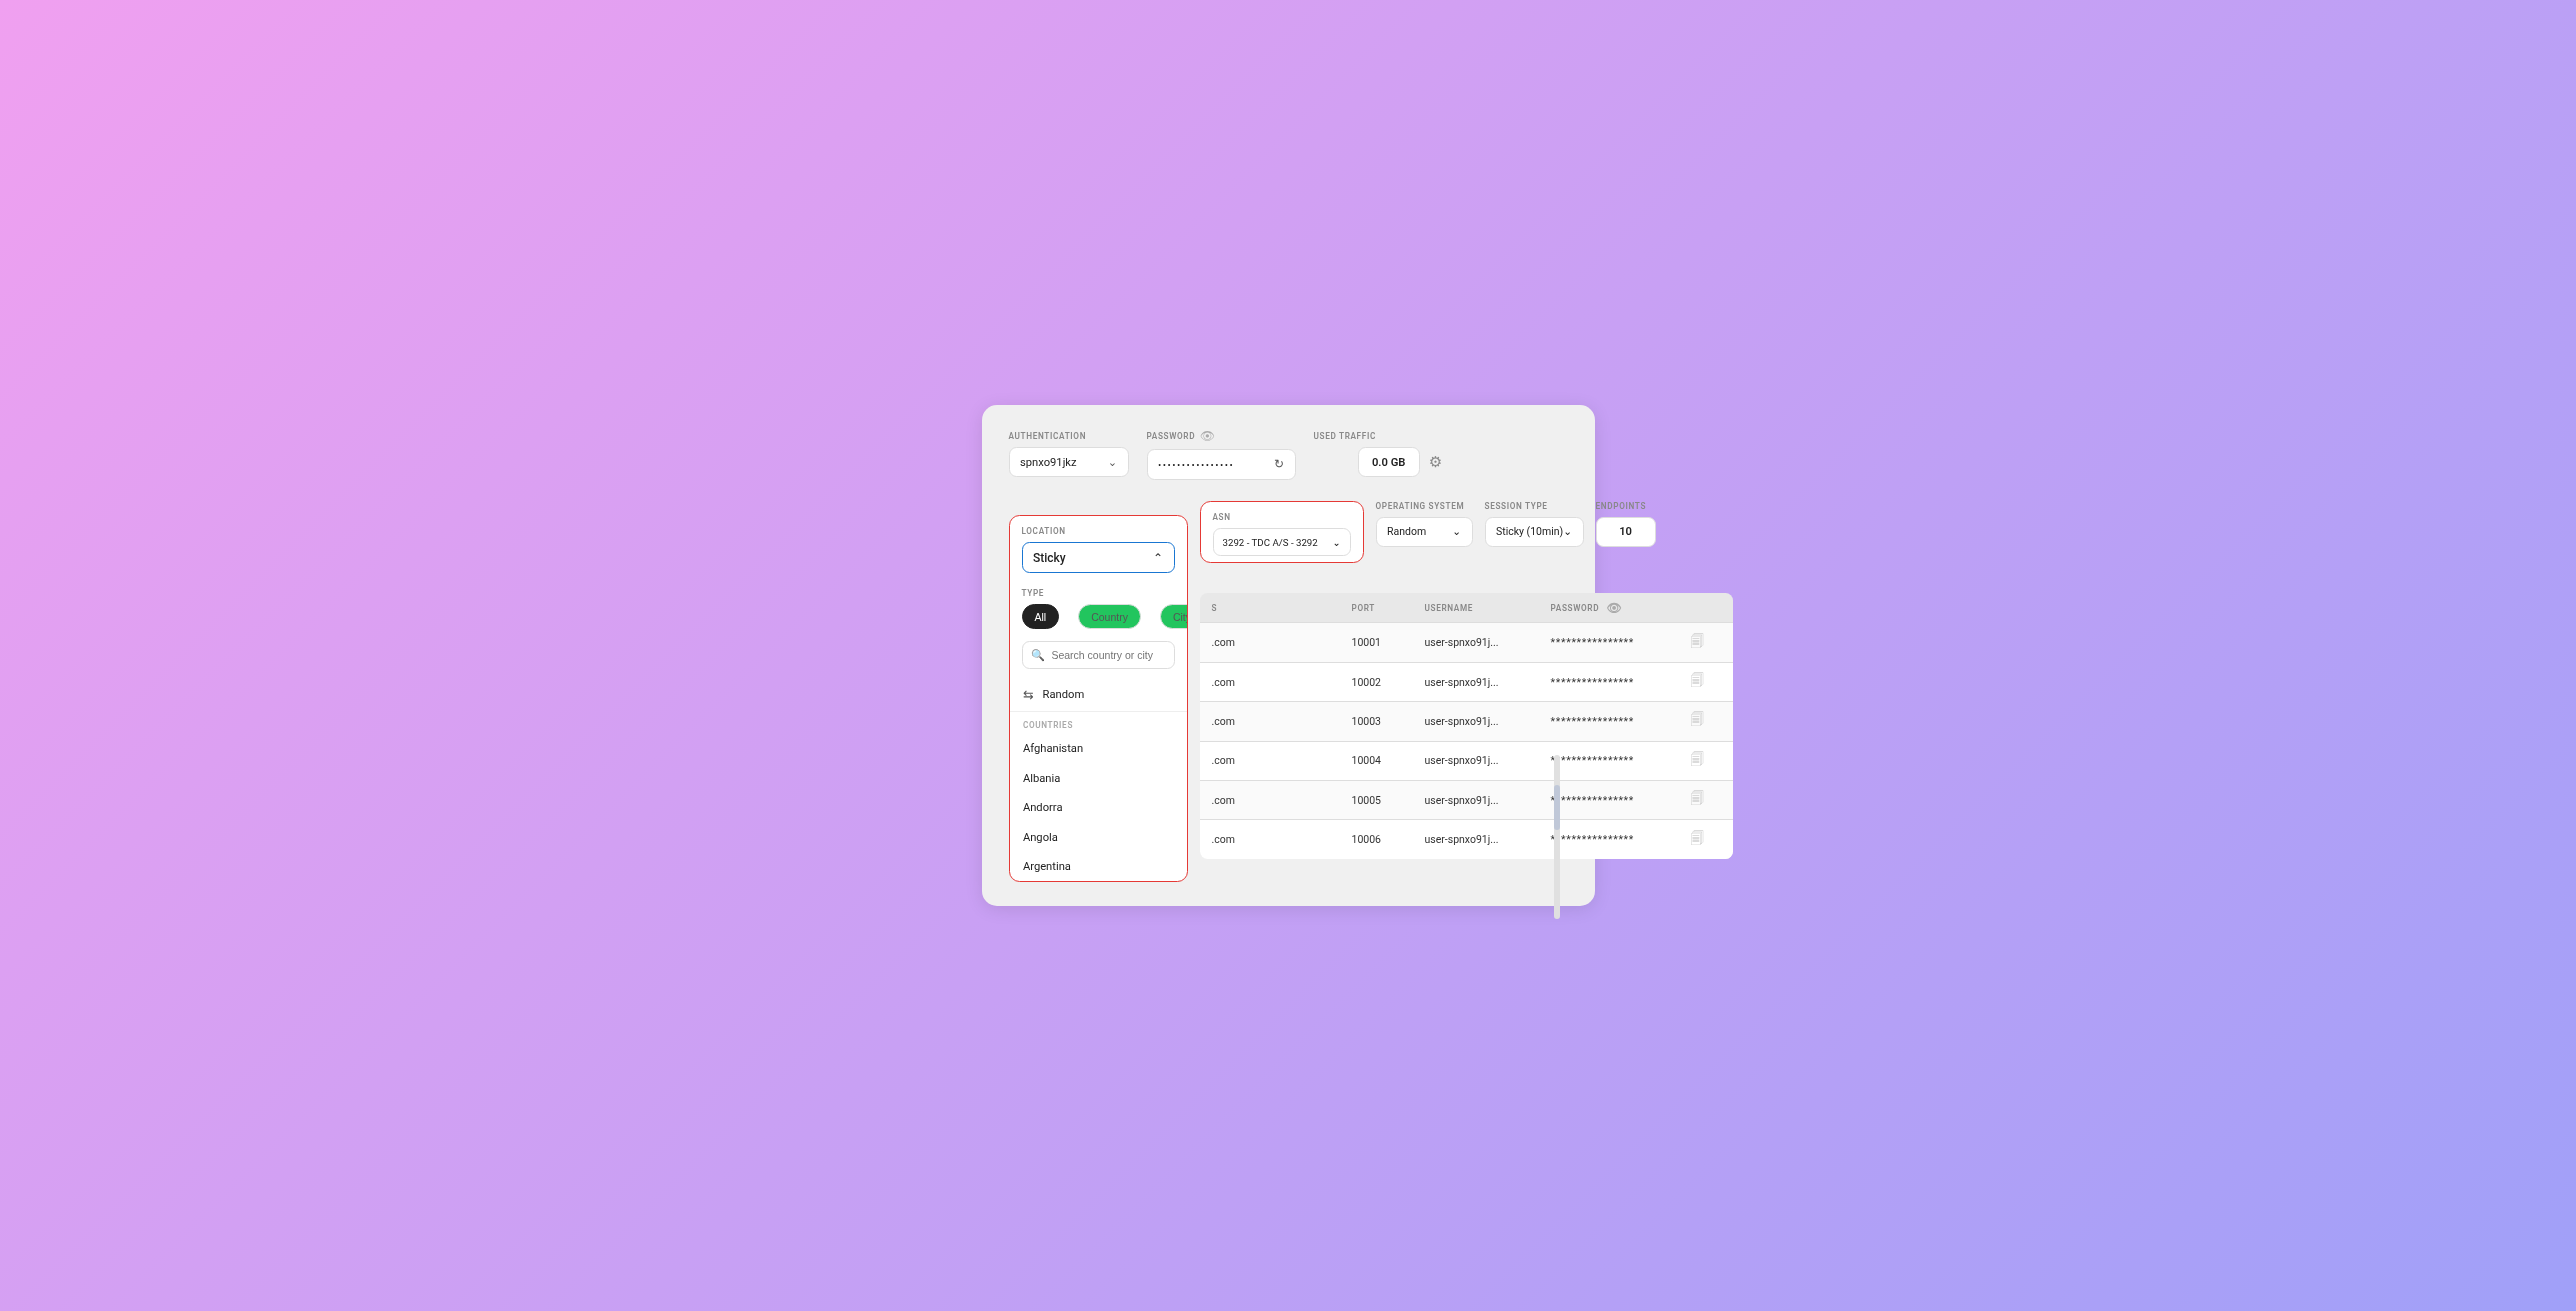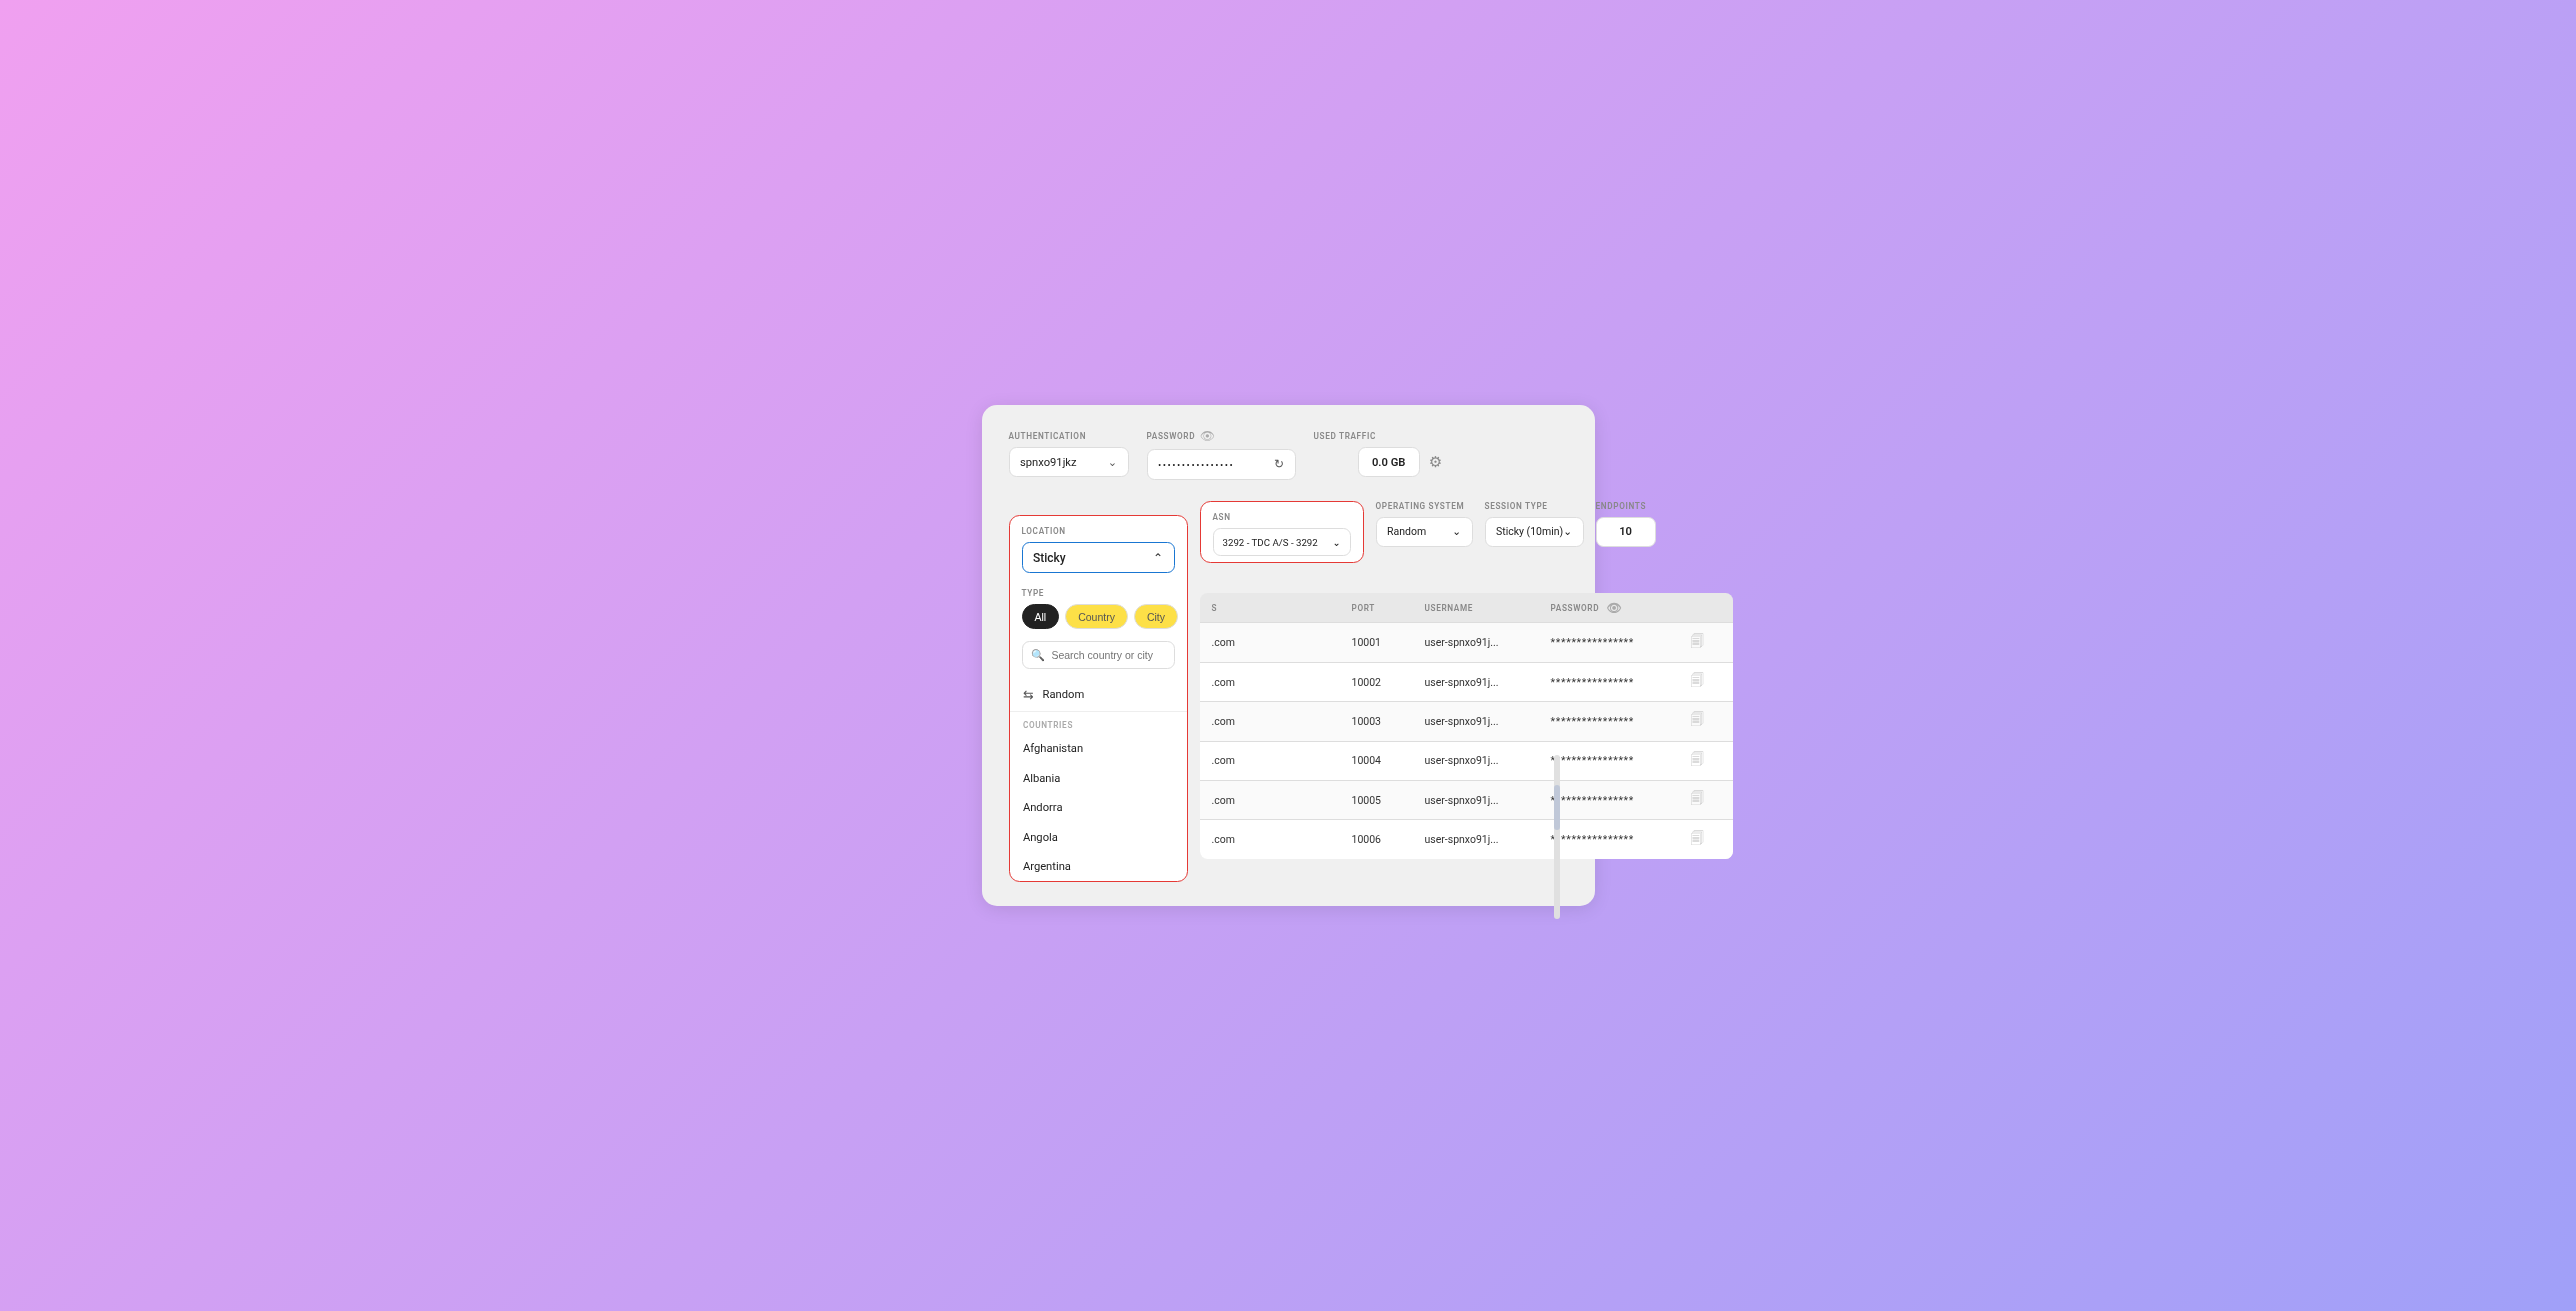--- a/index.html
+++ b/index.html
@@ -155,28 +155,28 @@
       font-size: 8.2px;
       font-weight: 600;
       color: #888;
       letter-spacing: 0.08em;
       text-transform: uppercase;
       margin-bottom: 6px;
     }
 
     .type-buttons {
       display: flex;
-      gap: 6px;
+      gap: 19px;
     }
 
     .type-btn {
       padding: 5.2px 12px;
       border-radius: 15px;
       border: 1.1px solid #ddd;
-      background: #fde047;
+      background: #22c55e;
       font-size: 10.5px;
       cursor: pointer;
       color: #555;
       font-weight: 500;
     }
 
     .type-btn.active {
       background: #222;
       color: #fff;
       border-color: #222;

